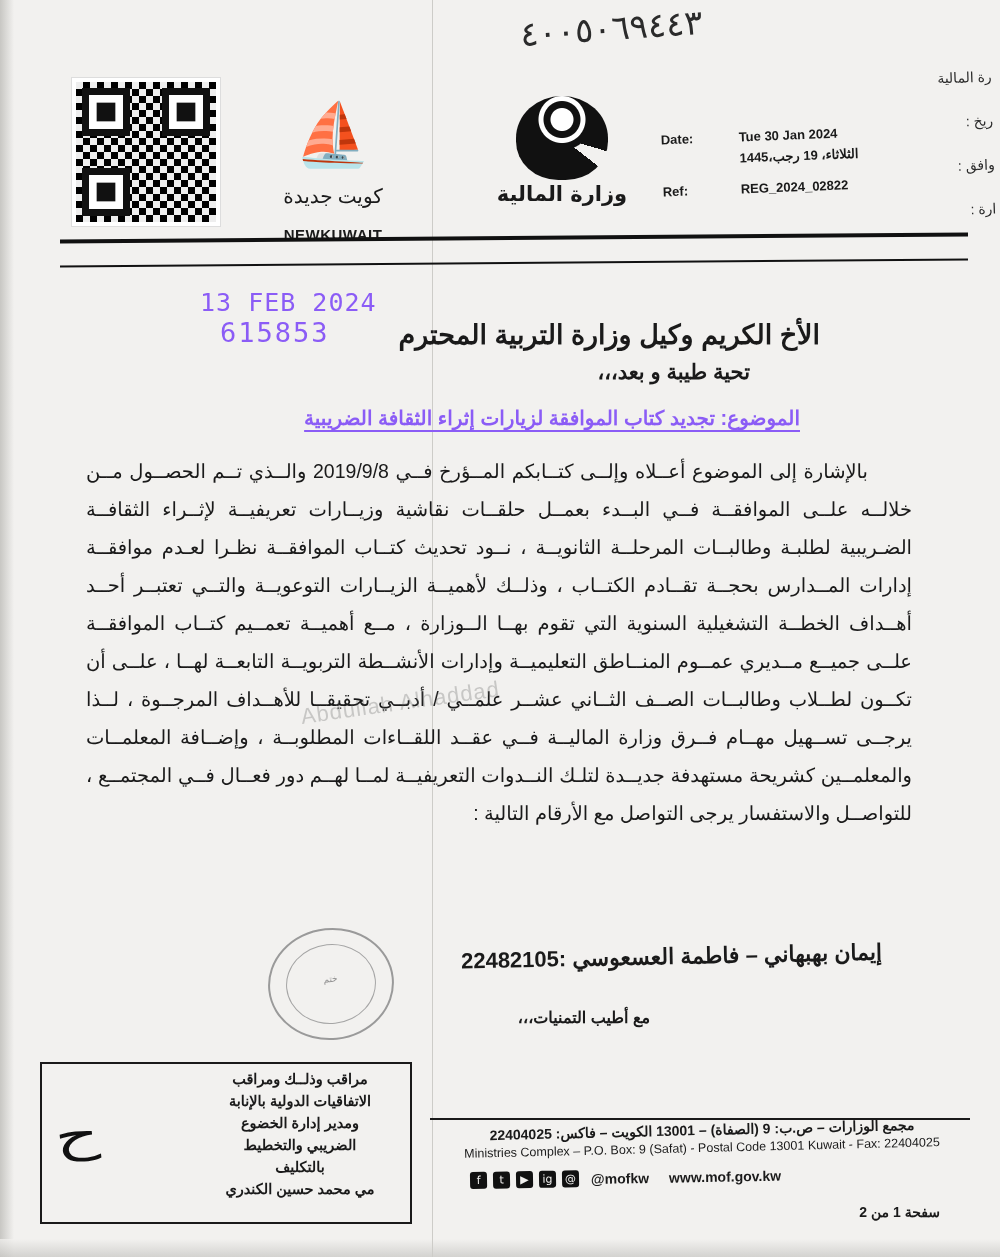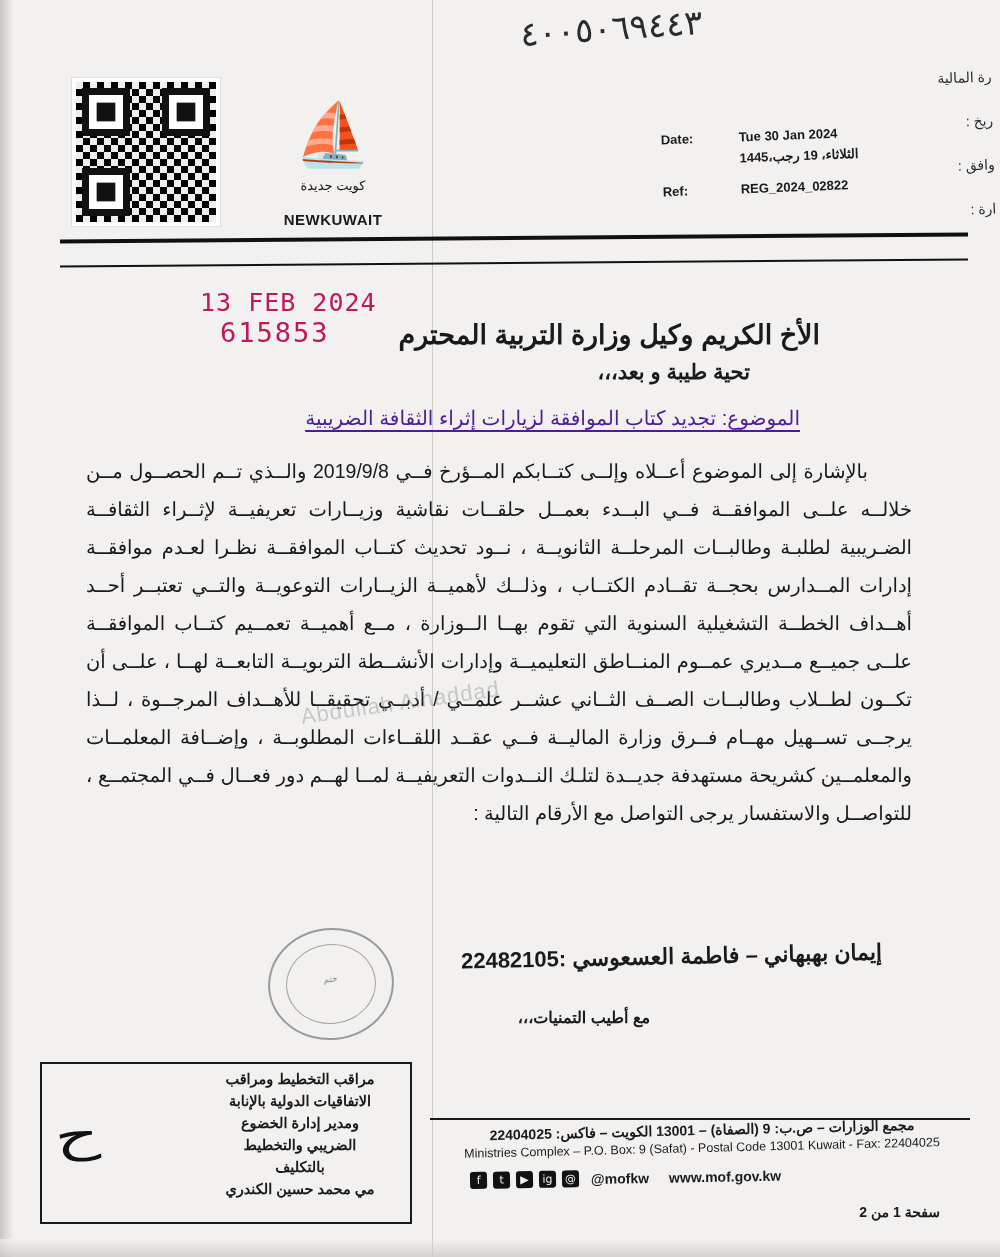--- a/index.html
+++ b/index.html
@@ -68,21 +68,21 @@
 
   .newkuwait {
     position: absolute;
     top: 104px; left: 248px;
     width: 170px; text-align: center;
   }
   .newkuwait .mark {
     font-size: 62px; line-height: 62px; color: #141414;
     font-family: "DejaVu Sans", sans-serif;
   }
-  .newkuwait .ar { font-size: 13px; margin-top: 12px; }
+  .newkuwait .ar { font-size: 20px; margin-top: 18px; font-family: Liberation Serif, serif; }
   .newkuwait .en { font-size: 15px; font-weight: bold; letter-spacing: .5px; margin-top: 18px; }
 
   .mof-logo {
     position: absolute;
     top: 96px; left: 472px;
     width: 180px; text-align: center;
   }
   .mof-logo .crest {
     width: 92px; height: 84px; margin: 0 auto;
     border-radius: 50% 50% 46% 46%;
@@ -124,38 +124,38 @@
   }
   .rule-top2 {
     position: absolute; top: 262px; left: 60px; width: 908px; height: 2px;
     background: #111; transform: rotate(-0.45deg);
   }
 
   
   .received {
     position: absolute; top: 288px; left: 200px;
     font-family: "DejaVu Sans Mono", monospace;
-    color: #be185d;
+    color: #8b5cf6;
   }
   .received .date { font-size: 25px; letter-spacing: 1px; }
   .received .num { font-size: 27px; letter-spacing: 2px; margin-left: 20px; }
 
   
   .rtl { direction: rtl; text-align: right; }
   .salutation {
     position: absolute; top: 319px; right: 180px; width: 470px;
     font-size: 27px; font-weight: bold;
   }
   .greeting {
     position: absolute; top: 360px; right: 250px;
     font-size: 21px; font-weight: bold;
   }
   .subject {
     position: absolute; top: 406px; right: 200px; width: 580px;
-    font-size: 20px; font-weight: normal; color: #4c1d95;
+    font-size: 20px; font-weight: bold; color: #8b5cf6;
     text-decoration: underline; text-underline-offset: 5px;
   }
 
   .body-text {
     position: absolute;
     top: 452px; right: 88px; width: 830px;
     font-size: 19.5px;
     line-height: 38px;
     text-align: justify;
     text-justify: inter-word;
@@ -268,20 +268,24 @@
         <i></i>
       </div>
   </div>
 
   <div class="newkuwait">
     <div class="mark">⛵</div>
     <div class="ar">كويت جديدة</div>
     <div class="en">NEWKUWAIT</div>
   </div>
 
+  <div class="mof-logo">
+    <div class="crest"></div>
+    <div class="name">وزارة المالية</div>
+  </div>
 
   <div class="meta">
     <div class="row">
       <div class="lbl">Date:</div>
       <div>
         <div class="val">Tue 30 Jan 2024</div>
         <div class="val ar" style="margin-top:6px;">الثلاثاء، 19 رجب،1445</div>
       </div>
     </div>
     <div class="row" style="margin-top:10px;">
@@ -320,21 +324,21 @@
 
   <div class="seal">
     <span>ختم</span>
   </div>
 
   <div class="footer-rule"></div>
 
   <div class="sign-box"></div>
   <div class="signature">ح</div>
   <div class="sign-title">
-    <div>مراقب التخطيط ومراقب</div>
+    <div>مراقب وذلــك ومراقب</div>
     <div>الاتفاقيات الدولية بالإنابة</div>
     <div>ومدير إدارة الخضوع</div>
     <div>الضريبي والتخطيط</div>
     <div>بالتكليف</div>
     <div>مي محمد حسين الكندري</div>
   </div>
 
   <div class="footer-addr">
     <div class="ar">مجمع الوزارات – ص.ب: 9 (الصفاة) – 13001 الكويت – فاكس: 22404025</div>
     <div class="en">Ministries Complex – P.O. Box: 9 (Safat) - Postal Code 13001 Kuwait - Fax: 22404025</div>

